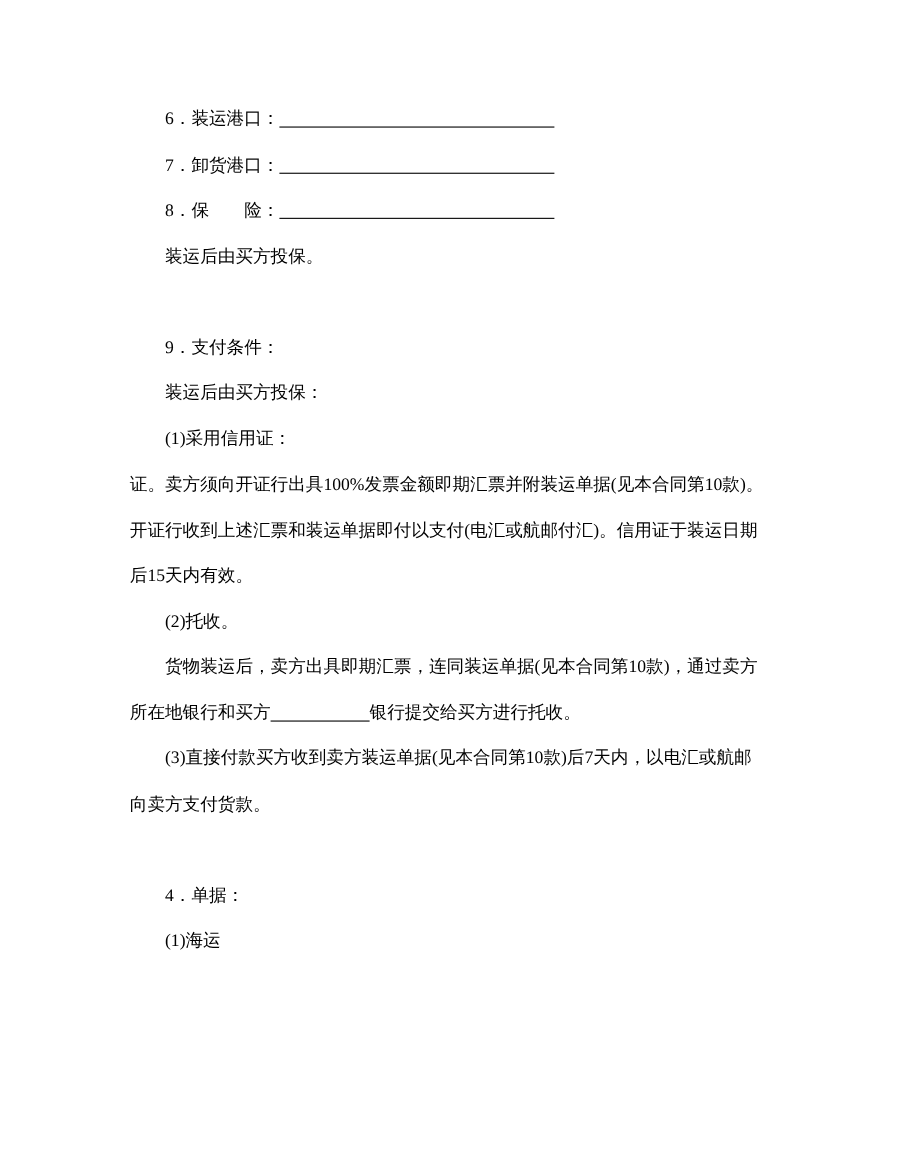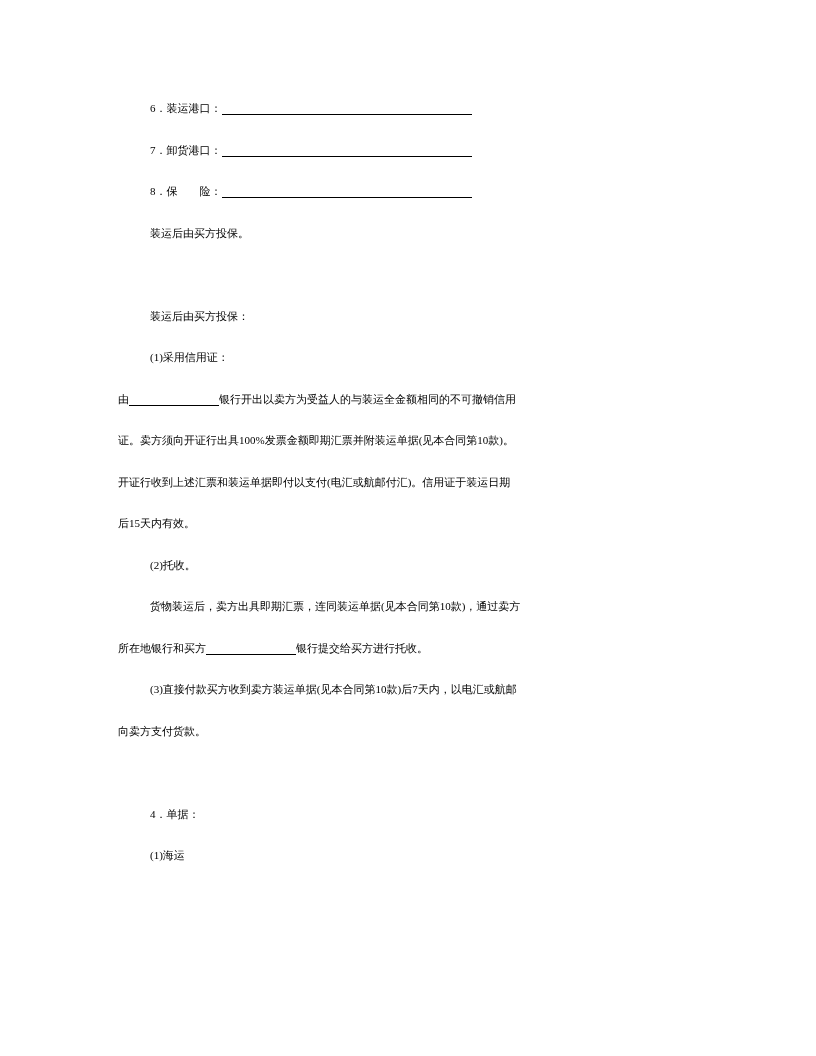--- a/index.html
+++ b/index.html
@@ -11,21 +11,21 @@
     width: 816px;
     height: 1056px;
     overflow: hidden;
   }
   .page {
     box-sizing: border-box;
     width: 804px;
     height: 1056px;
     padding: 88px 110px 0 118px;
     font-family: "Liberation Serif", "DejaVu Serif", serif;
-    font-size: 11px;
+    font-size: 16px;
     color: #000000;
     line-height: 41.5px;
   }
   .line {
     height: 41.5px;
     white-space: nowrap;
   }
   .indent {
     text-indent: 32px;
   }
@@ -49,27 +49,27 @@
   <div class="line indent"><span>6．装运港口：</span><span class="blank long"></span></div>
 
   <div class="line indent"><span>7．卸货港口：</span><span class="blank long"></span></div>
 
   <div class="line indent"><span>8．保　　险：</span><span class="blank long"></span></div>
 
   <div class="line indent">装运后由买方投保。</div>
 
   <div class="line spacer"></div>
 
+  <div class="line indent">9．支付条件：</div>
 
   <div class="line indent">装运后由买方投保：</div>
 
   <div class="line indent">(1)采用信用证：</div>
 
 
-  <div class="line"><span>由</span><span class="blank short"></span><span>银行开出以卖方为受益人的与装运全金额相同的不可撤销信用</span></div>
 
   <div class="line">证。卖方须向开证行出具100%发票金额即期汇票并附装运单据(见本合同第10款)。</div>
 
   <div class="line">开证行收到上述汇票和装运单据即付以支付(电汇或航邮付汇)。信用证于装运日期</div>
 
   <div class="line">后15天内有效。</div>
 
   <div class="line indent">(2)托收。</div>
 
   <div class="line indent">货物装运后，卖方出具即期汇票，连同装运单据(见本合同第10款)，通过卖方</div>

